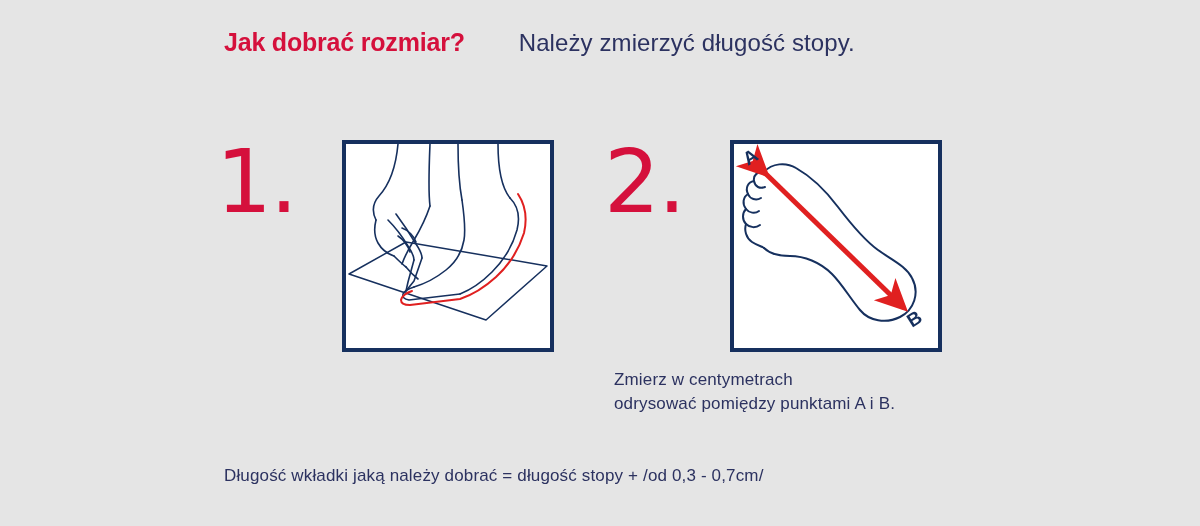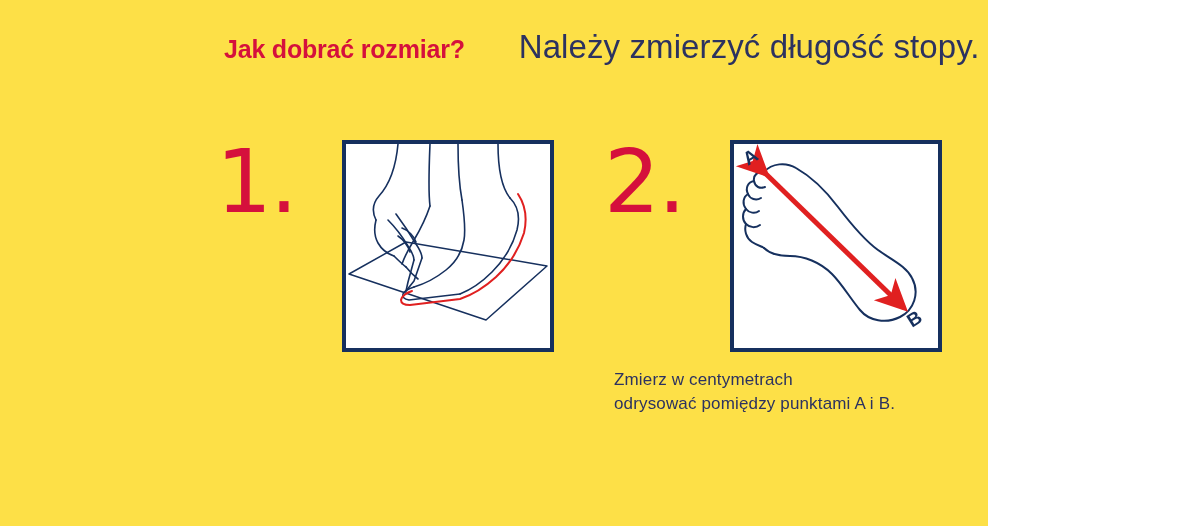--- a/index.html
+++ b/index.html
@@ -3,23 +3,23 @@
 <meta charset="utf-8">
 <title>Jak dobrać rozmiar</title>
 <style>
   html, body {
     margin: 0;
     padding: 0;
     background: #ffffff;
   }
   #page {
     position: relative;
-    width: 988px;
+    width: 1200px;
     height: 526px;
-    background: #fde047;
+    background: #e5e5e5;
     overflow: hidden;
     font-family: "Liberation Sans", sans-serif;
     -webkit-font-smoothing: antialiased;
   }
 
   
   .header-row {
     position: absolute;
     left: 224px;
     top: 28px;
@@ -28,21 +28,21 @@
     white-space: nowrap;
   }
   .headline {
     font-size: 25px;
     font-weight: 700;
     color: #D5103C;
     letter-spacing: -0.2px;
   }
   .subline {
     margin-left: 54px;
-    font-size: 33px;
+    font-size: 24px;
     font-weight: 400;
     color: #2C3260;
     letter-spacing: 0.1px;
   }
 
   
   .step {
     position: absolute;
     top: 140px;
   }
@@ -201,14 +201,15 @@
           <text x="14" y="22" transform="rotate(-32 14 22)" font-family="'Liberation Sans', sans-serif" font-size="19" font-weight="700" fill="#16305E">A</text>
           <text x="178" y="184" transform="rotate(-32 178 184)" font-family="'Liberation Sans', sans-serif" font-size="19" font-weight="700" fill="#16305E">B</text>
         </svg>
       </div>
     </div>
   </div>
 
   <div class="step-caption" id="caption-2">Zmierz w centymetrach
 odrysować pomiędzy punktami A i B.</div>
 
+  <div class="footer-note">Długość wkładki jaką należy dobrać = długość stopy + /od 0,3 - 0,7cm/</div>
 
 </div>
 
 </body></html>

